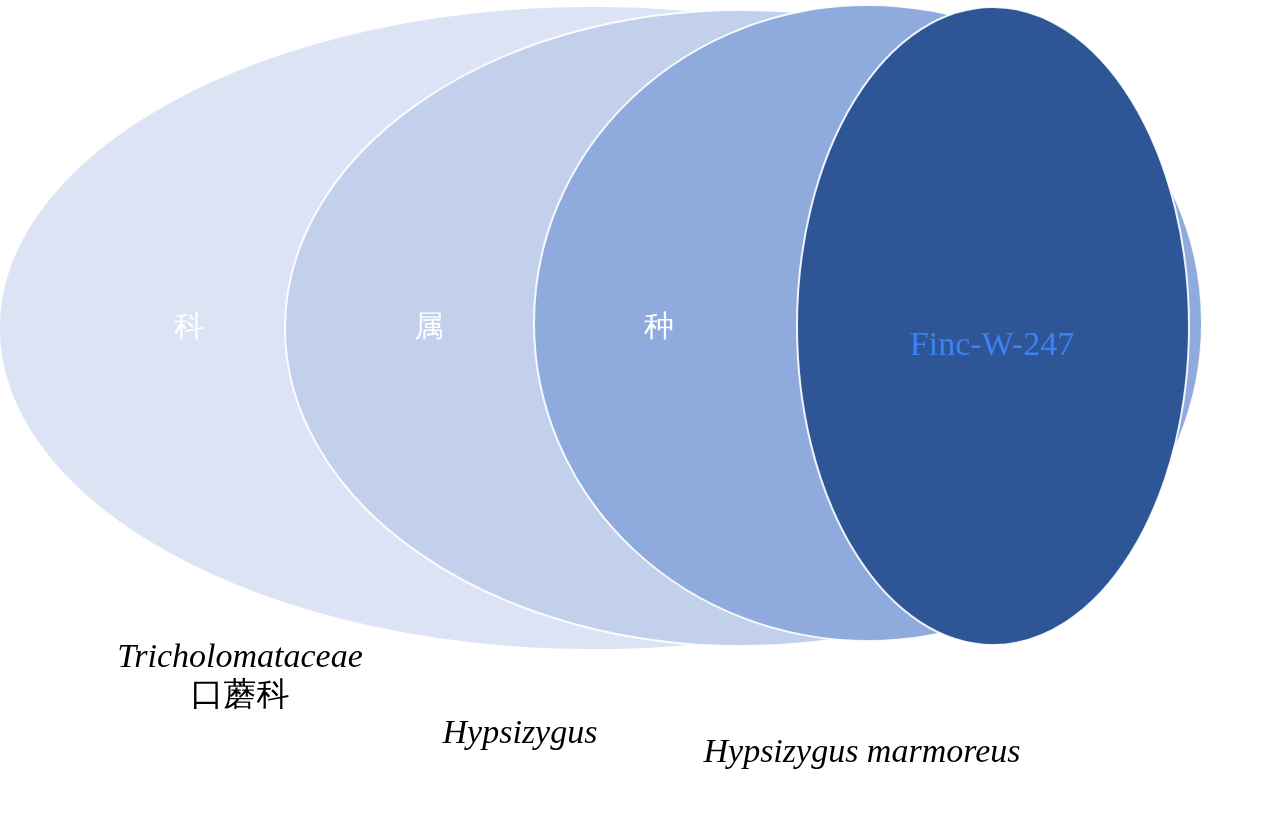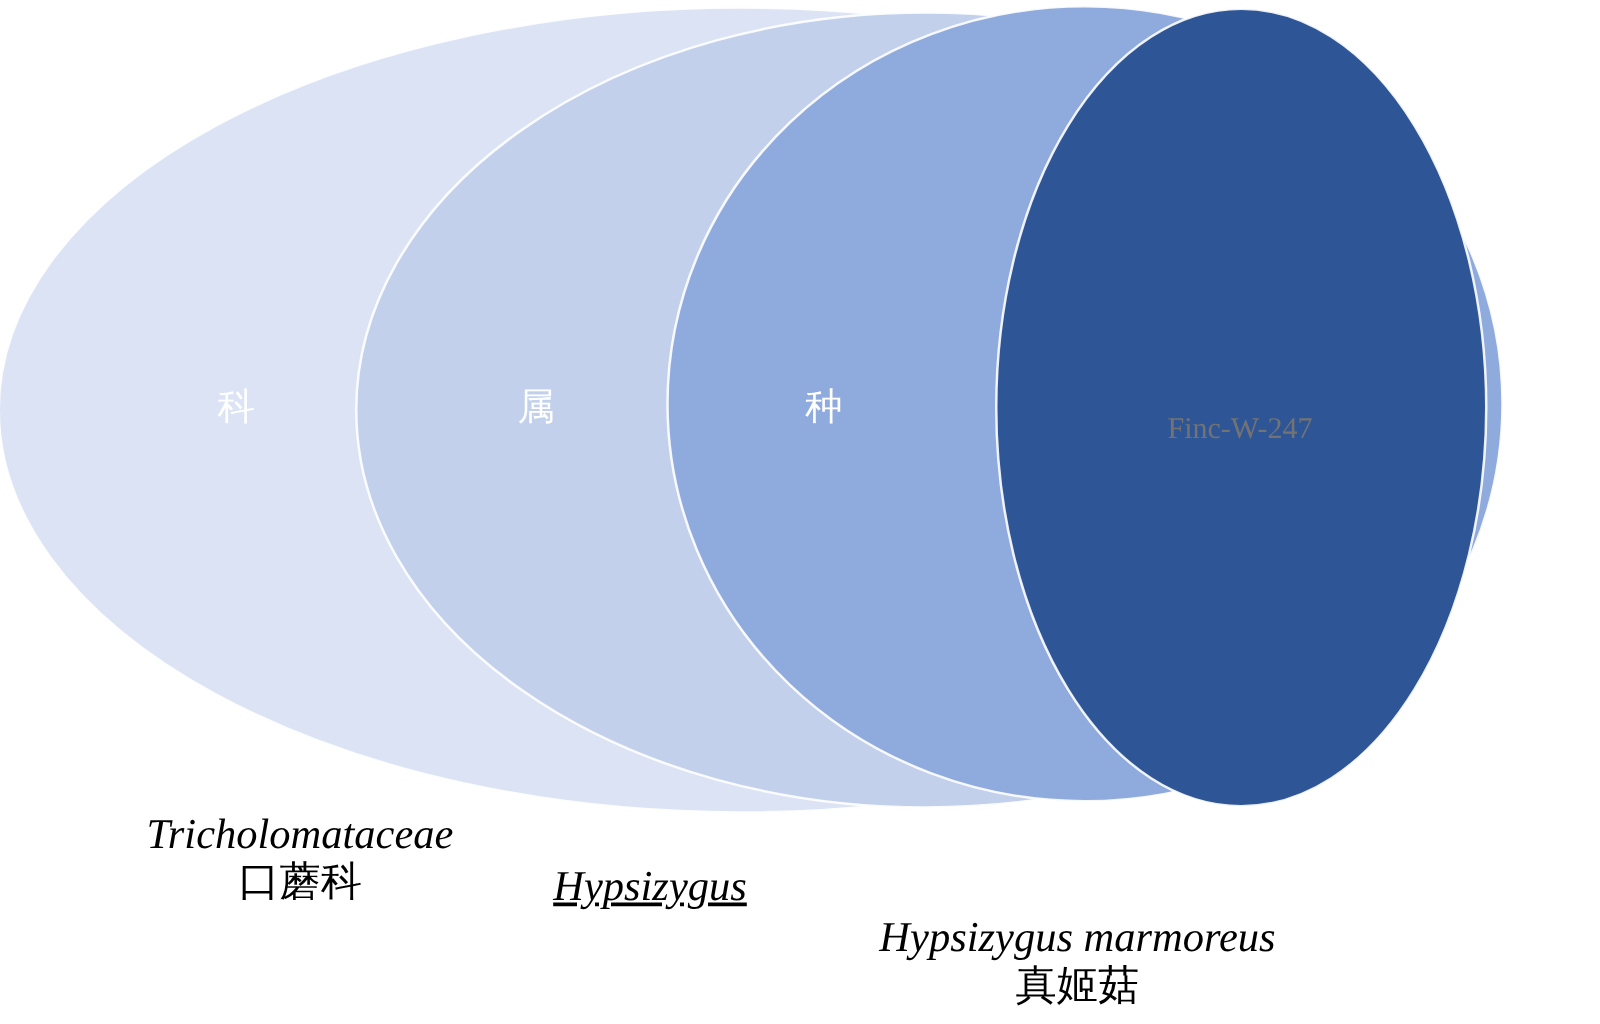--- a/index.html
+++ b/index.html
@@ -33,23 +33,23 @@
     white-space: nowrap;
     text-align: center;
   }
   .rank-label {
     font-size: 30px;
     letter-spacing: 2px;
   }
   .strain-label {
     position: absolute;
     transform: translate(-50%, -50%);
-    color: #737373;
+    color: #3b82f6;
     text-align: left;
-    font-size: 24px;
+    font-size: 34px;
     line-height: 1.3;
     white-space: nowrap;
   }
   .caption {
     position: absolute;
     transform: translateX(-50%);
     text-align: center;
     color: #000000;
     white-space: nowrap;
   }
@@ -79,27 +79,26 @@
   <div class="label rank-label" style="left:190px; top:326px;">科</div>
 
   <div class="label rank-label" style="left:430px; top:326px;">属</div>
 
   <div class="label rank-label" style="left:660px; top:326px;">种</div>
 
   <div class="strain-label" style="left:992px; top:344px;">
     <div>Finc-W-247</div>
   </div>
 
-  <div class="caption" style="left:240px; top:636px;margin-top:12px;">
+  <div class="caption" style="left:240px; top:636px;">
     <div class="latin">Tricholomataceae</div>
     <div class="cn">口蘑科</div>
   </div>
 
-  <div class="caption" style="left:520px; top:690px;text-decoration:underline;">
+  <div class="caption" style="left:520px; top:712px;">
     <div class="latin">Hypsizygus</div>
   </div>
 
   <div class="caption" style="left:862px; top:731px;">
     <div class="latin">Hypsizygus marmoreus</div>
-    <div class="cn">真姬菇</div>
   </div>
 
 </div>
 
 </body></html>

